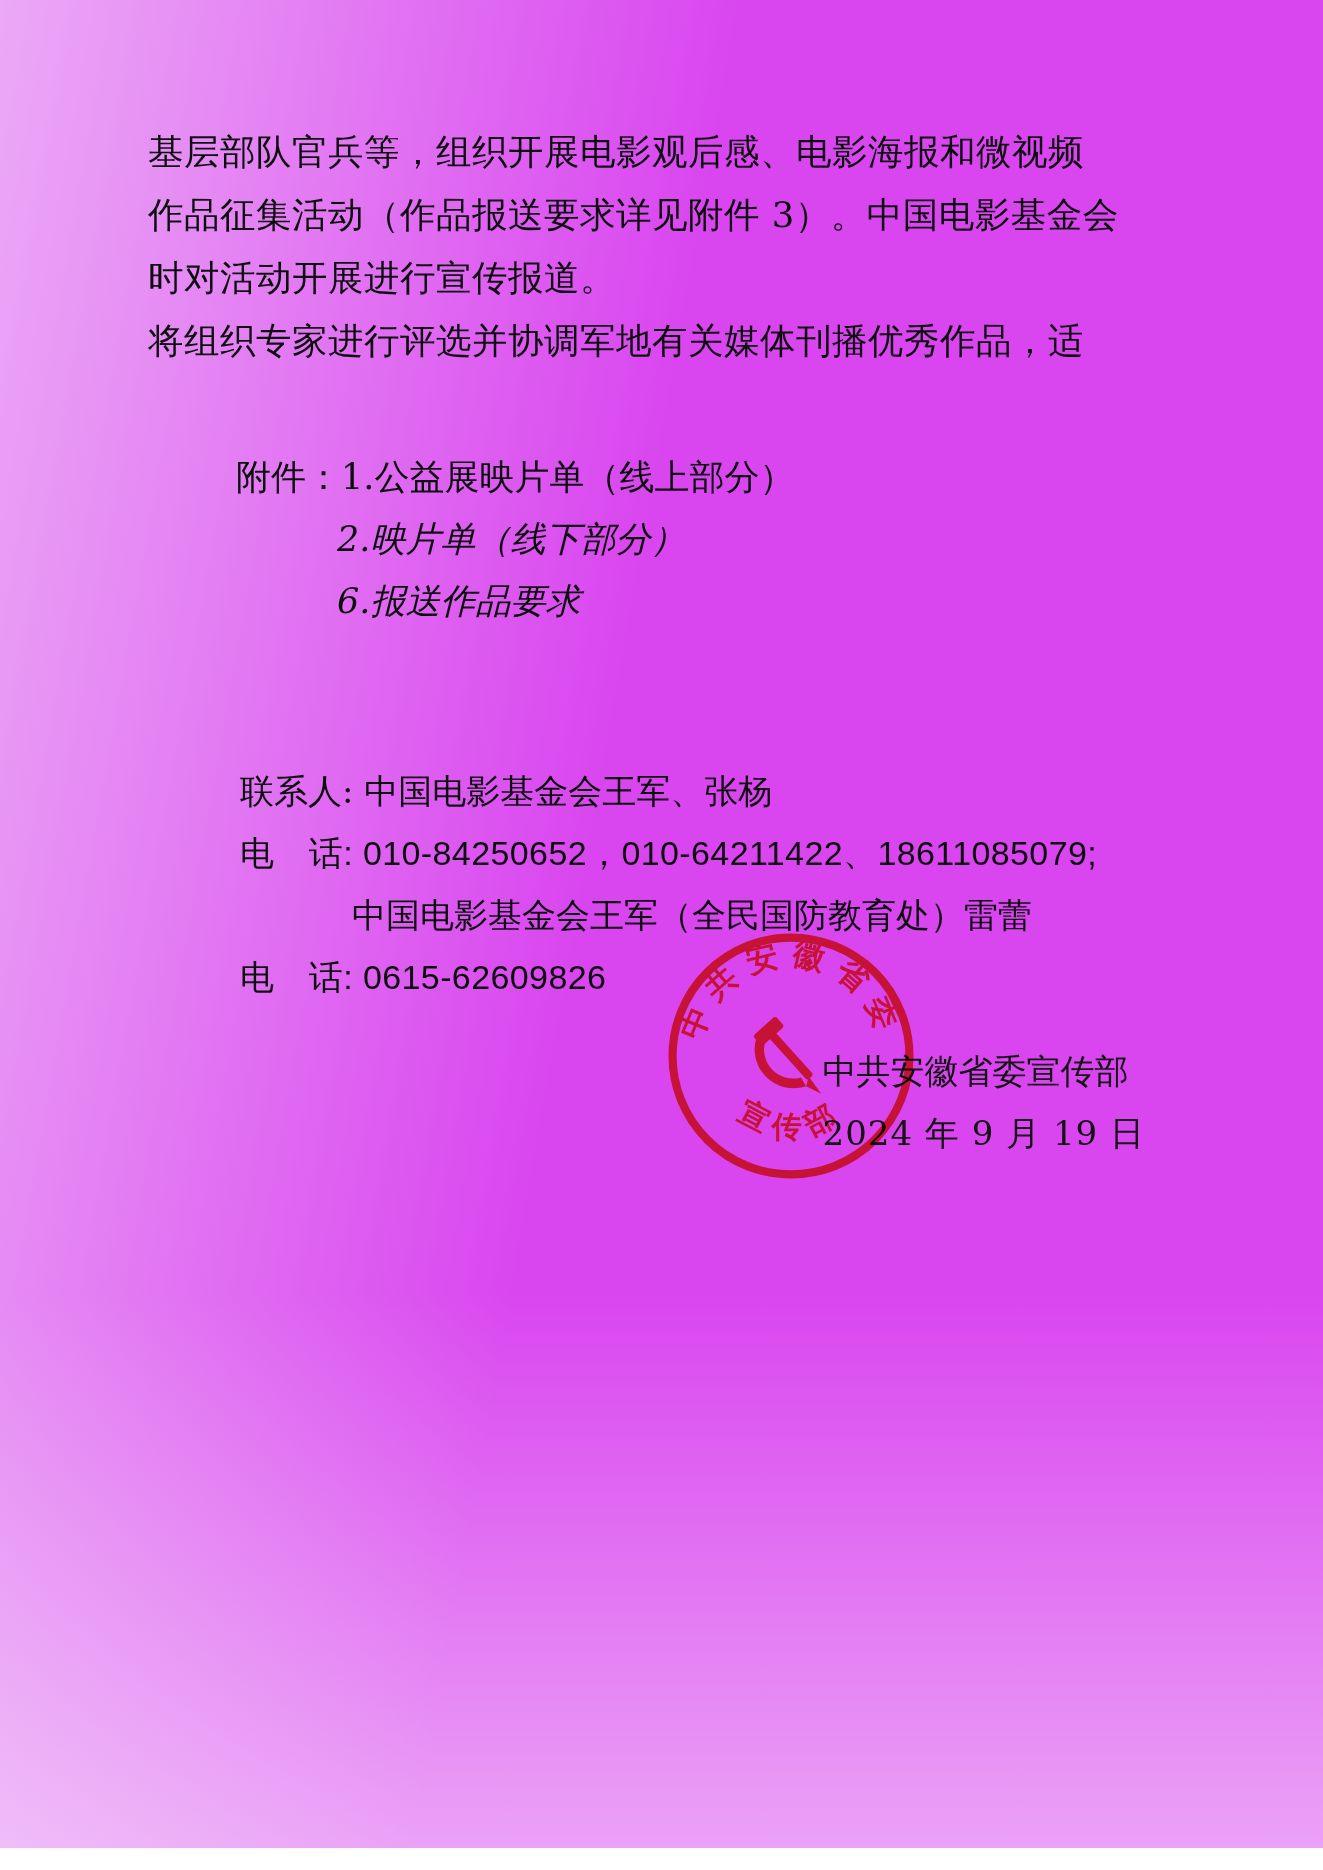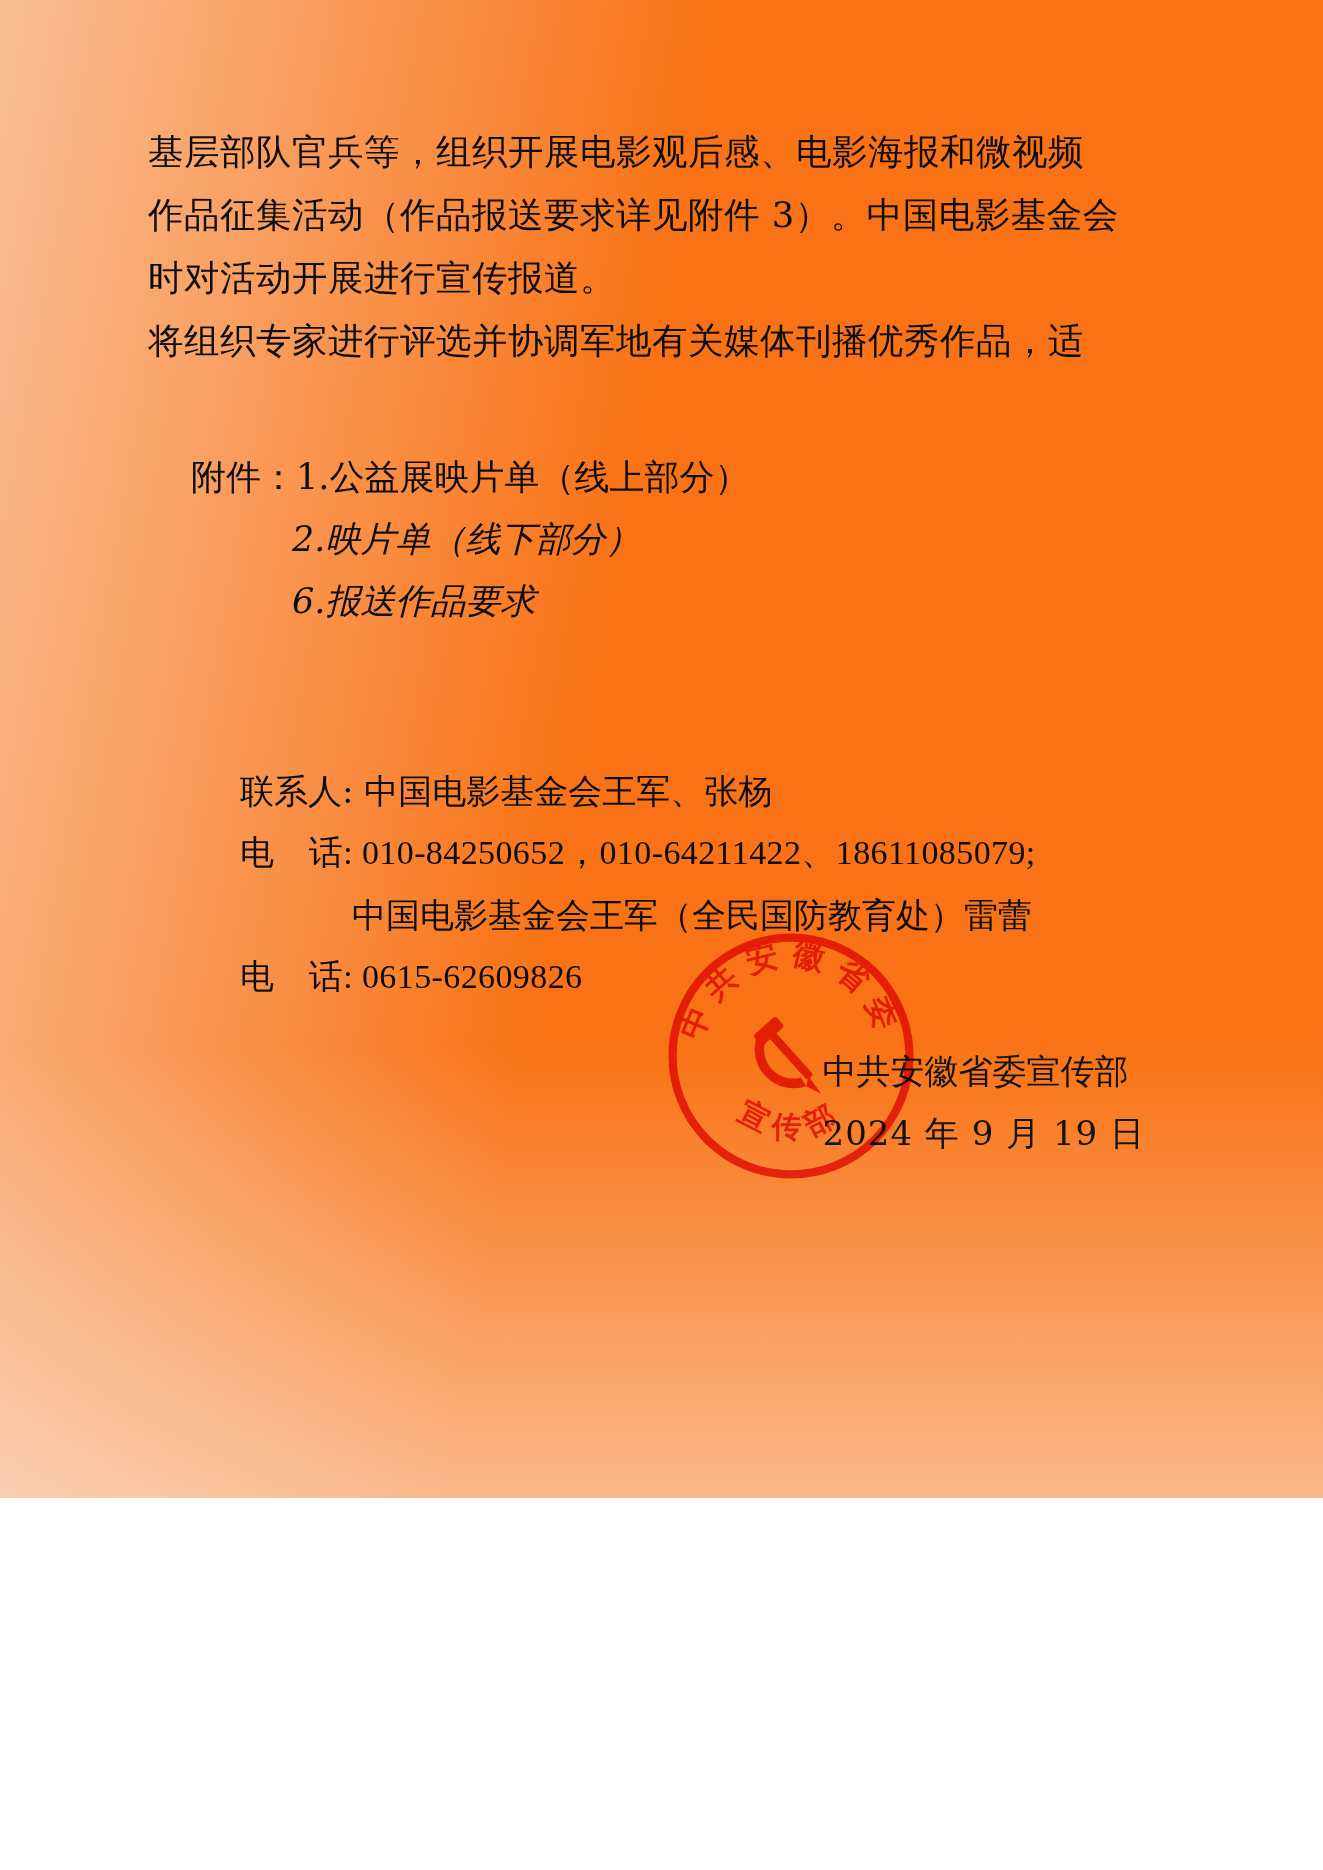--- a/index.html
+++ b/index.html
@@ -7,22 +7,22 @@
     padding: 0;
     background: #ffffff;
   }
   body {
     font-family: "DejaVu Serif", "Liberation Serif", serif;
     color: #111111;
   }
   .page {
     position: relative;
     width: 1323px;
-    height: 1498px;
-    background: #f97316;
+    height: 1848px;
+    background: #d946ef;
     overflow: hidden;
   }
   
   .page::before {
     content: "";
     position: absolute;
     inset: 0;
     background:
       linear-gradient(100deg, rgba(250,250,252,0.55) 0%, rgba(255,255,255,0) 45%),
       linear-gradient(0deg, rgba(252,252,254,0.5) 0%, rgba(255,255,255,0) 30%);
@@ -42,39 +42,39 @@
     line-height: 63px;
     letter-spacing: 0.5px;
     color: #0e0e10;
     white-space: nowrap;
   }
   .para .ln { display: block; }
   .gap-md { height: 74px; }
   .gap-lg { height: 128px; }
 
   .attach-block {
-    margin-left: 43px;
+    margin-left: 88px;
     font-size: 35px;
     line-height: 62px;
     color: #0e0e10;
     white-space: nowrap;
   }
   .attach-block .ln { display: block; }
   .attach-indent { padding-left: 101px; font-style: italic; }
 
   .contact-block {
     margin-left: 92px;
     font-size: 34px;
     line-height: 62px;
     color: #0e0e10;
     white-space: nowrap;
   }
   .contact-block .ln { display: block; }
   .contact-block .ln.indent { padding-left: 112px; }
-  .num { font-family: Liberation Serif, serif; letter-spacing: 0.4px; }
+  .num { font-family: Liberation Sans, sans-serif; letter-spacing: 0.4px; }
 
   
   .sign-block {
     position: absolute;
     right: 178px;
     top: 1040px;
     text-align: left;
     font-size: 34px;
     line-height: 62px;
     color: #141414;

